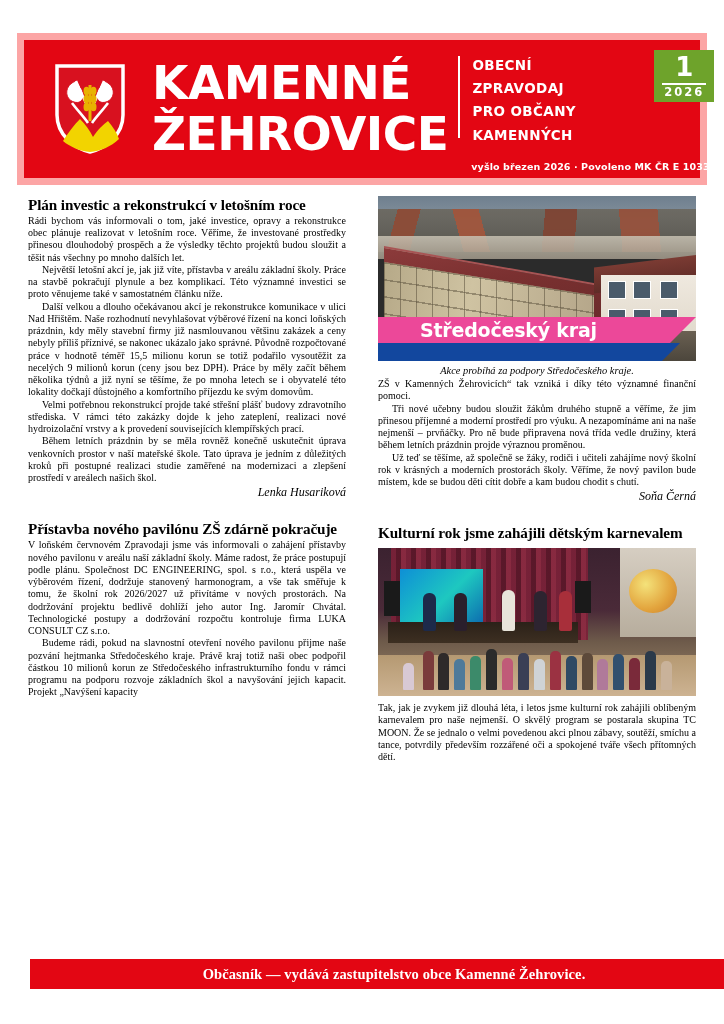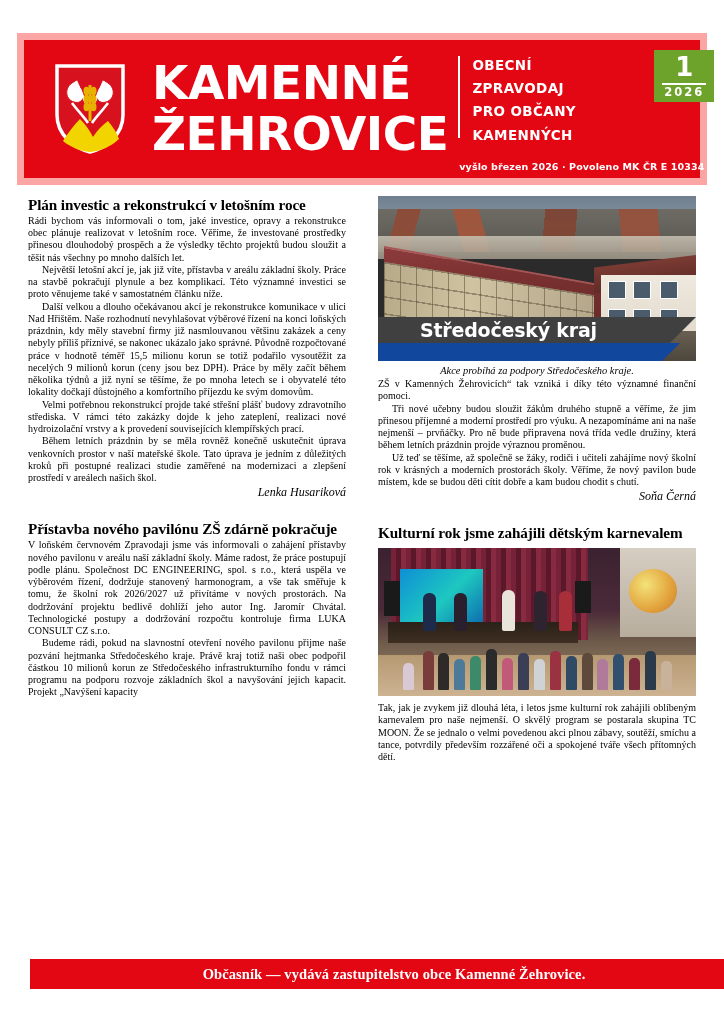--- a/index.html
+++ b/index.html
@@ -129,21 +129,21 @@
     margin: 1px 0 2px 0;
   }
   .issue-badge .yr {
     font-size: 11.5px;
     font-weight: 800;
     letter-spacing: 2px;
     line-height: 1;
   }
   .imprint {
     position: absolute;
-    right: 20px;
+    right: 8px;
     bottom: 6px;
     color: #fff;
     font-family: "DejaVu Sans", "Liberation Sans", sans-serif;
     font-weight: 700;
     font-size: 9.5px;
     letter-spacing: 0.1px;
     white-space: nowrap;
   }
 
   
@@ -263,21 +263,21 @@
     border-radius: 6px 6px 3px 3px;
   }
   .kraj-banner {
     position: absolute;
     left: 0; bottom: 0;
     width: 100%;
     height: 44px;
   }
   .kraj-red {
     position:absolute; left:0; top:0; width:100%; height:26px;
-    background:#404040;
+    background:#ec4899;
     clip-path: polygon(0 0, 100% 0, calc(100% - 26px) 100%, 0 100%);
     display:flex; align-items:center;
   }
   .kraj-red span {
     font-family: "DejaVu Sans", "Liberation Sans", sans-serif;
     font-weight: 700;
     font-size: 19px;
     color: #fff;
     padding-left: 42px;
     letter-spacing: -0.2px;

